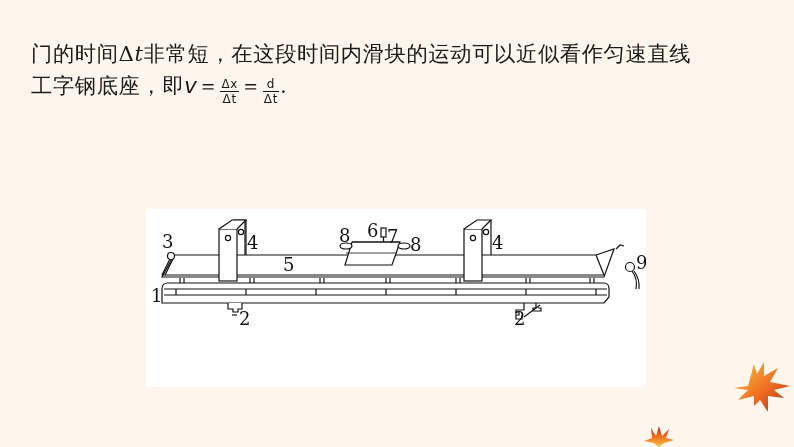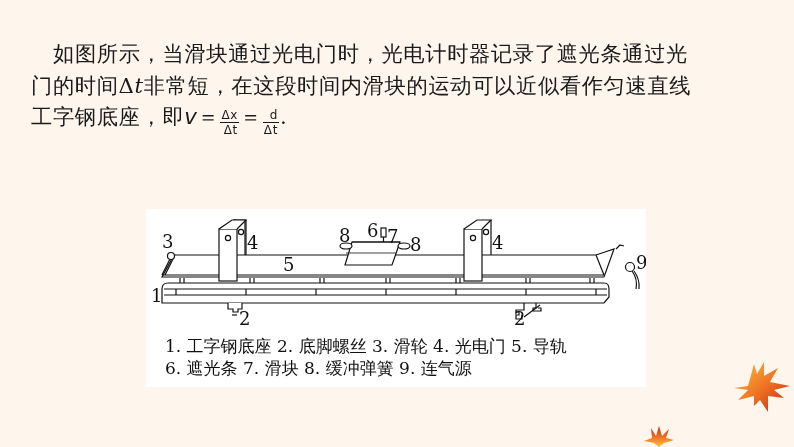--- a/index.html
+++ b/index.html
@@ -17,21 +17,21 @@
       font-size: 21.3px;
       line-height: 31.5px;
       letter-spacing: 0.6px;
       text-indent: 0;
     }
     .paragraph .line { white-space: nowrap; display: block; height: 31.5px; }
     .paragraph .first { padding-left: 22px; }
     .ital { font-style: italic; }
     .formula { display: inline-block; position: relative; }
     .frac {
-      display: inline-block; vertical-align: middle; text-align: right;
+      display: inline-block; vertical-align: middle; text-align: center;
       font-family: "DejaVu Sans", sans-serif; font-size: 12px; line-height: 14px;
       margin: 0 1px; position: relative; top: 4px;
     }
     .frac .num { display: block; border-bottom: 1px solid #1a1a1a; padding: 0 1px; }
     .frac .den { display: block; padding: 0 1px; }
     .vvar { font-family: "DejaVu Sans", sans-serif; font-style: italic; }
     .figure {
       position: absolute; left: 146px; top: 209px;
       width: 500px; height: 178px;
       background: #ffffff;
@@ -44,21 +44,20 @@
       color: #111;
     }
     .legend .lg-line { display: block; }
     .lbl { font-family: "DejaVu Serif", "Liberation Serif", serif; font-size: 18px; fill: #111; }
     .leaf { position: absolute; }
   </style>
 </head>
 <body>
 
 <div class="paragraph">
-  <span class="line first">如图所示，当滑块通过光电门时，光电计时器记录了遮光条通过光</span>
   <span class="line"><span>门的时间Δ</span><span class="ital">t</span><span>非常短，在这段时间内滑块的运动可以近似看作匀速直线</span></span>
   <span class="line"><span>工字钢底座，即</span><span class="formula"><span class="vvar">v</span><span>＝</span><span class="frac"><span class="num">Δx</span><span class="den">Δt</span></span><span>＝</span><span class="frac"><span class="num">d</span><span class="den">Δt</span></span><span>.</span></span></span>
 </div>
 
 <div class="figure">
   <svg width="500" height="178" viewBox="0 0 500 178" stroke="#111" fill="none" stroke-width="1.2">
 
     <g>
       <path d="M22 74 L458 74 Q463 74 463 80 L463 88 L458 94 L16 94 L16 80 Q16 74 22 74 Z" fill="#fff"></path>
       <line x1="18" y1="80" x2="461" y2="80"></line>
@@ -146,24 +145,20 @@
     <text class="lbl" x="137" y="62" stroke="none">5</text>
     <text class="lbl" x="221" y="28" stroke="none">6</text>
     <text class="lbl" x="241" y="34" stroke="none">7</text>
     <text class="lbl" x="193" y="33" stroke="none">8</text>
     <text class="lbl" x="264" y="42" stroke="none">8</text>
     <text class="lbl" x="490" y="60" stroke="none">9</text>
     <text class="lbl" x="5" y="93" stroke="none">1</text>
     <text class="lbl" x="93" y="116" stroke="none">2</text>
     <text class="lbl" x="368" y="116" stroke="none">2</text>
   </svg>
-  <div class="legend">
-    <span class="lg-line">1. 工字钢底座 2. 底脚螺丝 3. 滑轮 4. 光电门 5. 导轨</span>
-    <span class="lg-line">6. 遮光条 7. 滑块 8. 缓冲弹簧 9. 连气源</span>
-  </div>
 </div>
 
 <svg class="leaf" style="left:724px; top:360px;" width="70" height="56" viewBox="0 0 70 56">
   <defs>
     <linearGradient id="lg1" x1="0" y1="0" x2="1" y2="1">
       <stop offset="0" stop-color="#f9c440"></stop>
       <stop offset="0.55" stop-color="#ef6d22"></stop>
       <stop offset="1" stop-color="#a82a18"></stop>
     </linearGradient>
   </defs>

